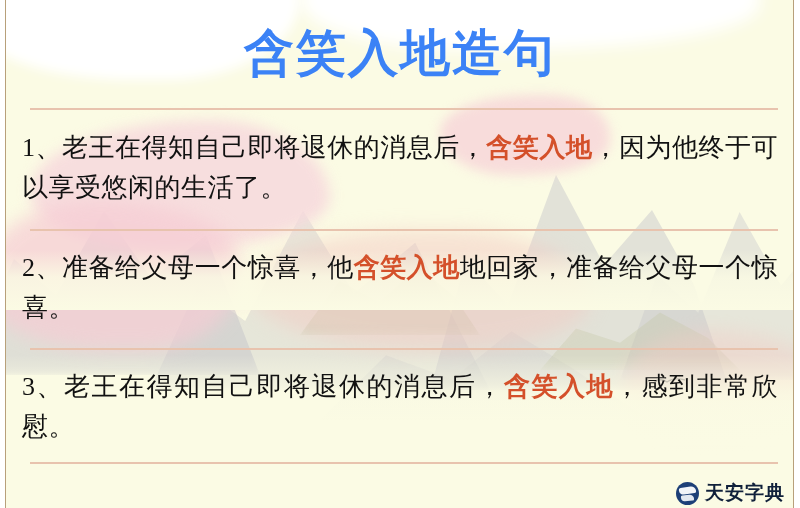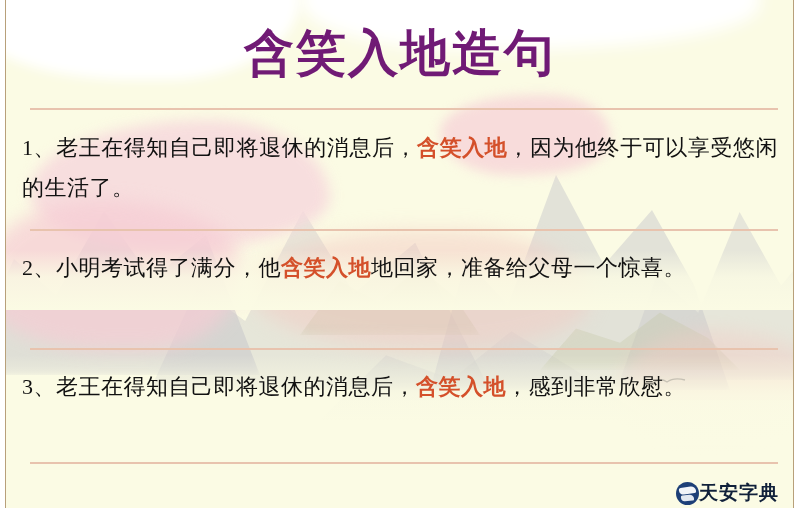--- a/index.html
+++ b/index.html
@@ -189,57 +189,58 @@
     z-index: 3;
     height: 100%;
   }
 
   .page-title {
     position: absolute;
     left: 0; right: 0; top: 22px;
     text-align: center;
     font-size: 50px;
     font-weight: bold;
-    color: #701a75;
+    color: #3b82f6;
     letter-spacing: 2px;
     font-family: "Liberation Serif", "DejaVu Serif", serif;
     line-height: 1.25;
   }
 
   .divider {
     position: absolute;
     left: 30px;
     width: 748px;
     height: 2px;
     background: #e8c3ae;
   }
 
   .sentence {
     position: absolute;
     left: 22px;
     width: 756px;
-    font-size: 22px;
+    font-size: 26px;
     line-height: 40px;
     color: #111111;
     font-family: "Liberation Serif", "DejaVu Serif", serif;
     letter-spacing: .5px;
     text-align: justify;
   }
   .hl {
     color: #d4502a;
     font-weight: bold;
   }
 
   
   .footer-logo {
     position: absolute;
     left: 676px;
     top: 480px;
     display: flex;
     align-items: center;
+    gap: 6px;
   }
   .logo-mark {
     width: 23px;
     height: 23px;
     border-radius: 50%;
     background: #1d3f77;
     position: relative;
     flex: 0 0 auto;
     overflow: hidden;
   }
@@ -313,21 +314,21 @@
 
     <div class="divider" style="top:108px;"></div>
 
     <div class="sentence" style="top:128px;">
       <span>1、</span><span>老王在得知自己即将退休的消息后，</span><span class="hl">含笑入地</span><span>，因为他终于可以享受悠闲的生活了。</span>
     </div>
 
     <div class="divider" style="top:229px;"></div>
 
     <div class="sentence" style="top:248px;">
-      <span>2、</span><span>小明考试得了满分，他</span><span class="hl">含笑入地</span><span>地回家，准备给父母一个惊喜。</span>
+      <span>2、</span><span>准备给父母一个惊喜，他</span><span class="hl">含笑入地</span><span>地回家，准备给父母一个惊喜。</span>
     </div>
 
     <div class="divider" style="top:348px;"></div>
 
     <div class="sentence" style="top:367px;">
       <span>3、</span><span>老王在得知自己即将退休的消息后，</span><span class="hl">含笑入地</span><span>，感到非常欣慰。</span>
     </div>
 
     <div class="divider" style="top:462px;"></div>
 

